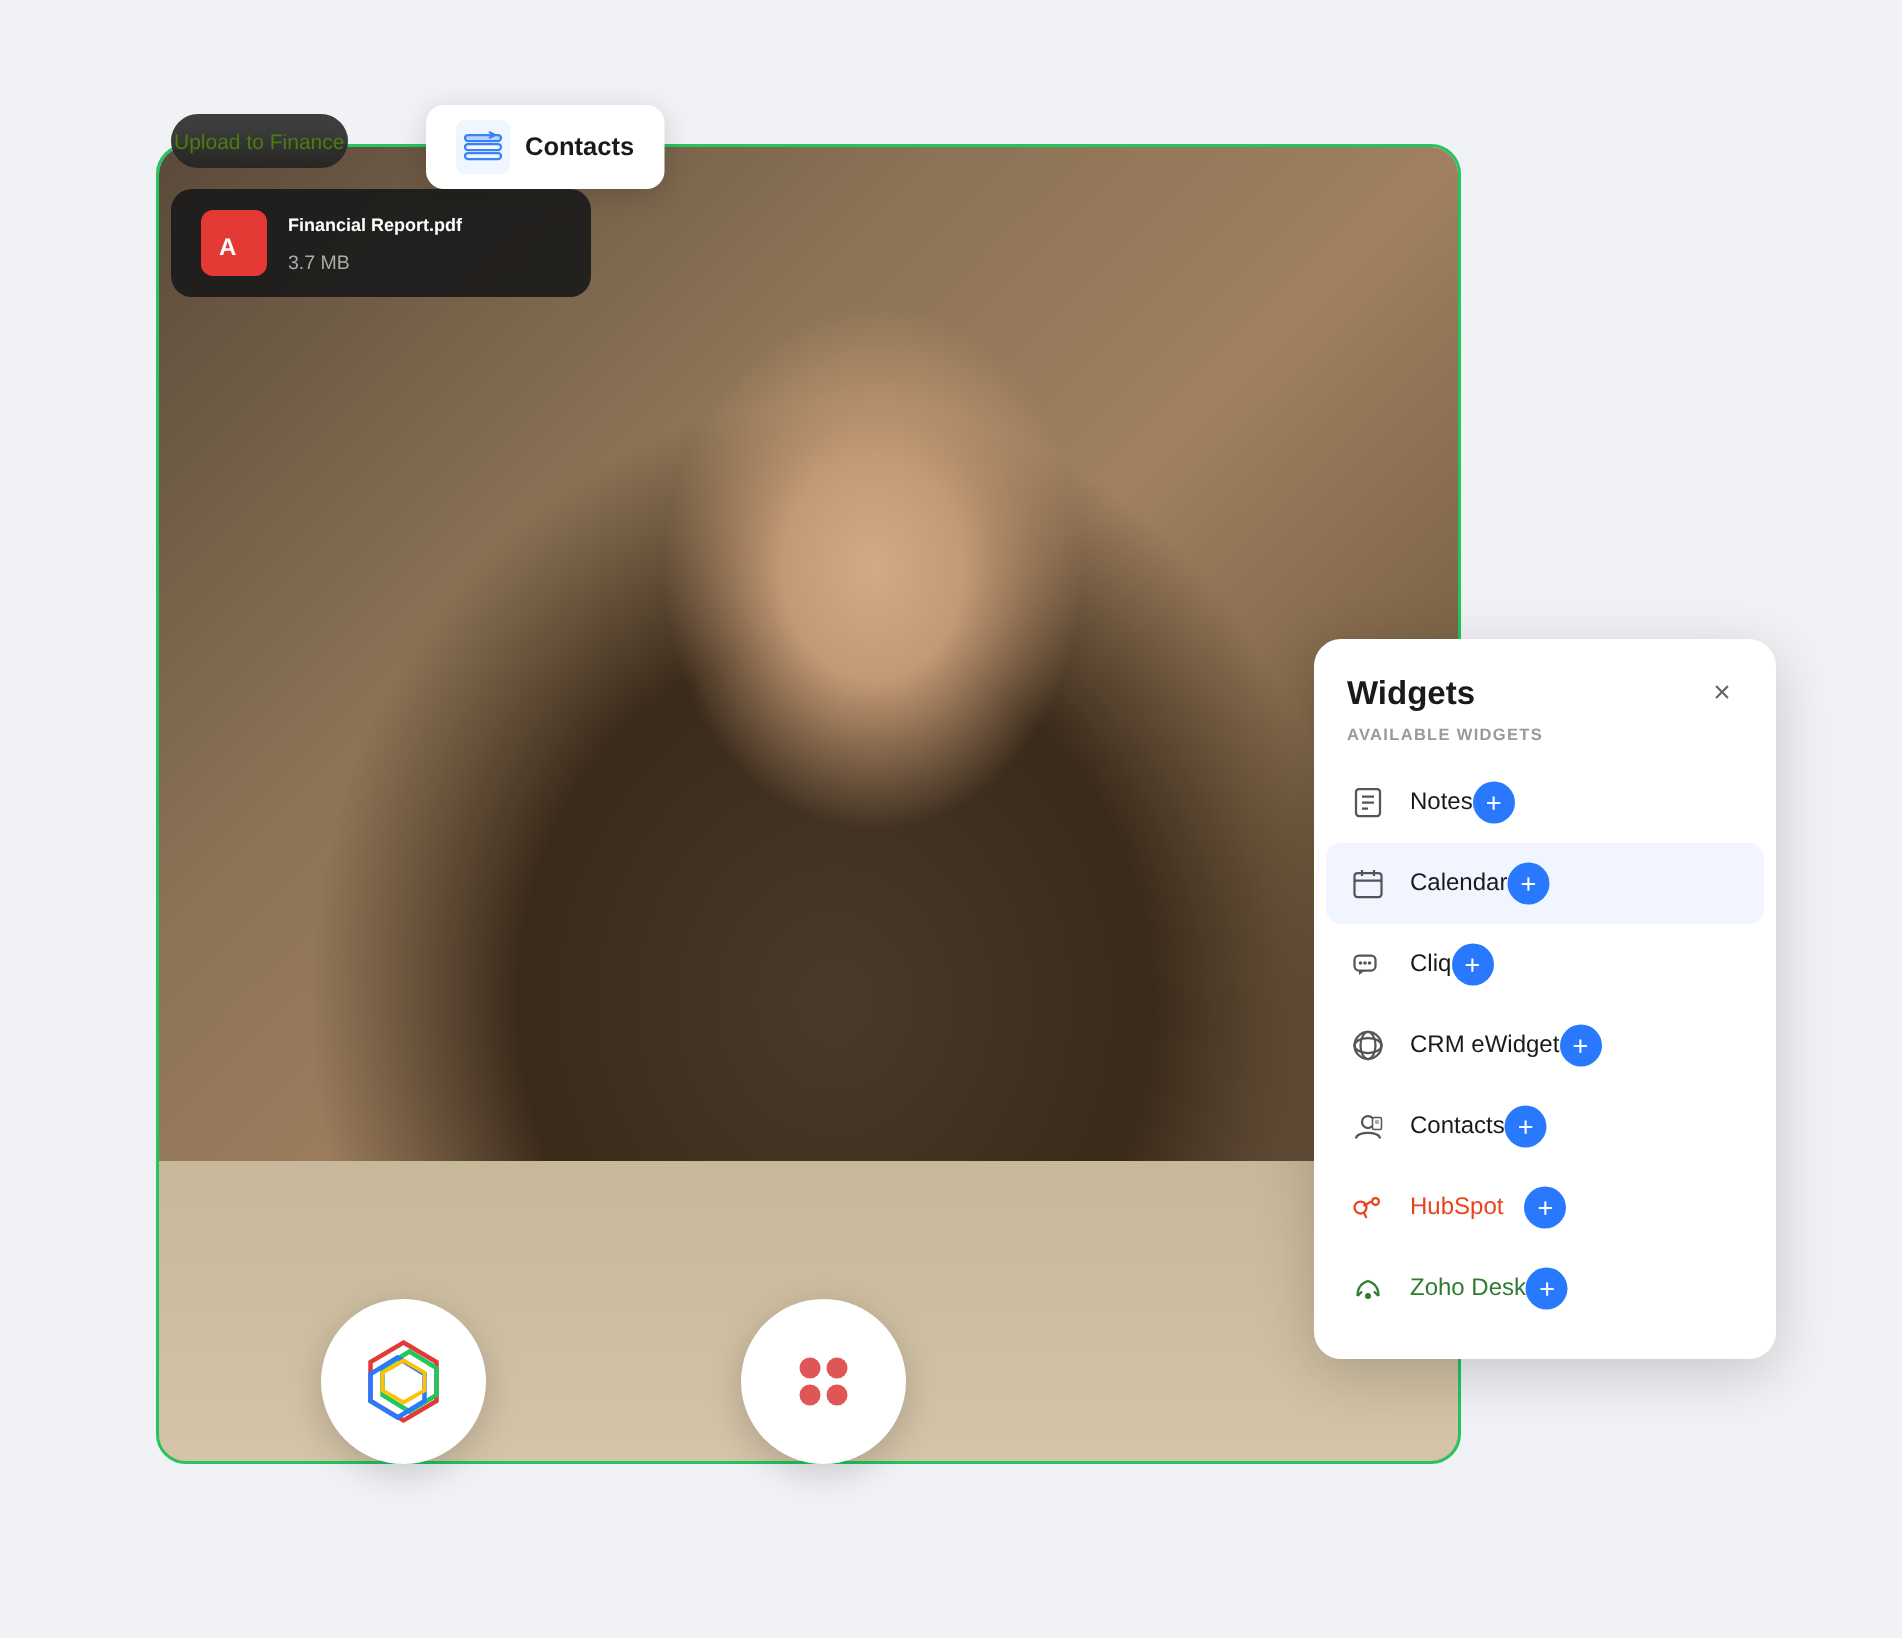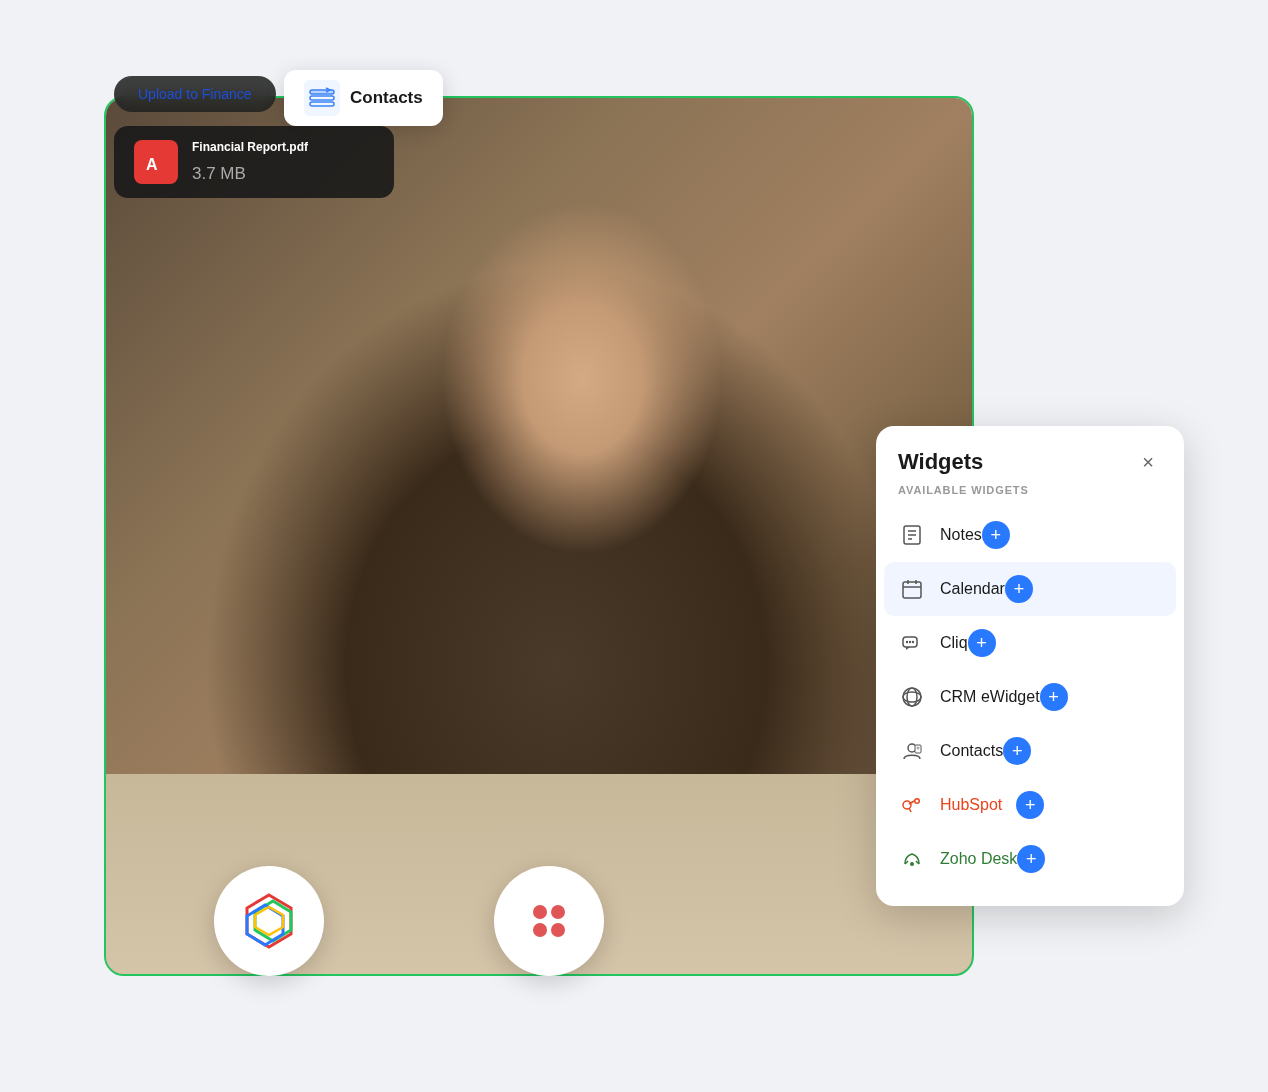--- a/index.html
+++ b/index.html
@@ -60,22 +60,22 @@
       background: linear-gradient(to bottom, #c8b89a, #d4c4a8);
       border-radius: 0;
     }
 
     
     .upload-badge {
       position: absolute;
       top: 20px;
       left: 30px;
       background: rgba(30, 30, 30, 0.85);
-      color: #1d4ed8;
-      padding: 10px 24px;
+      color: #4d7c0f;
+      padding: 10px 2px;
       border-radius: 25px;
       font-size: 14px;
       font-weight: 500;
       display: flex;
       align-items: center;
       gap: 6px;
       backdrop-filter: blur(10px);
       z-index: 10;
     }
 
@@ -131,21 +131,21 @@
       flex-shrink: 0;
     }
 
     .file-info-name {
       font-size: 12px;
       font-weight: 600;
       color: white;
     }
 
     .file-info-size {
-      font-size: 17px;
+      font-size: 13px;
       color: #aaa;
       margin-top: 10px;
     }
 
     
     .circle-badge {
       position: absolute;
       width: 110px;
       height: 110px;
       background: white;

